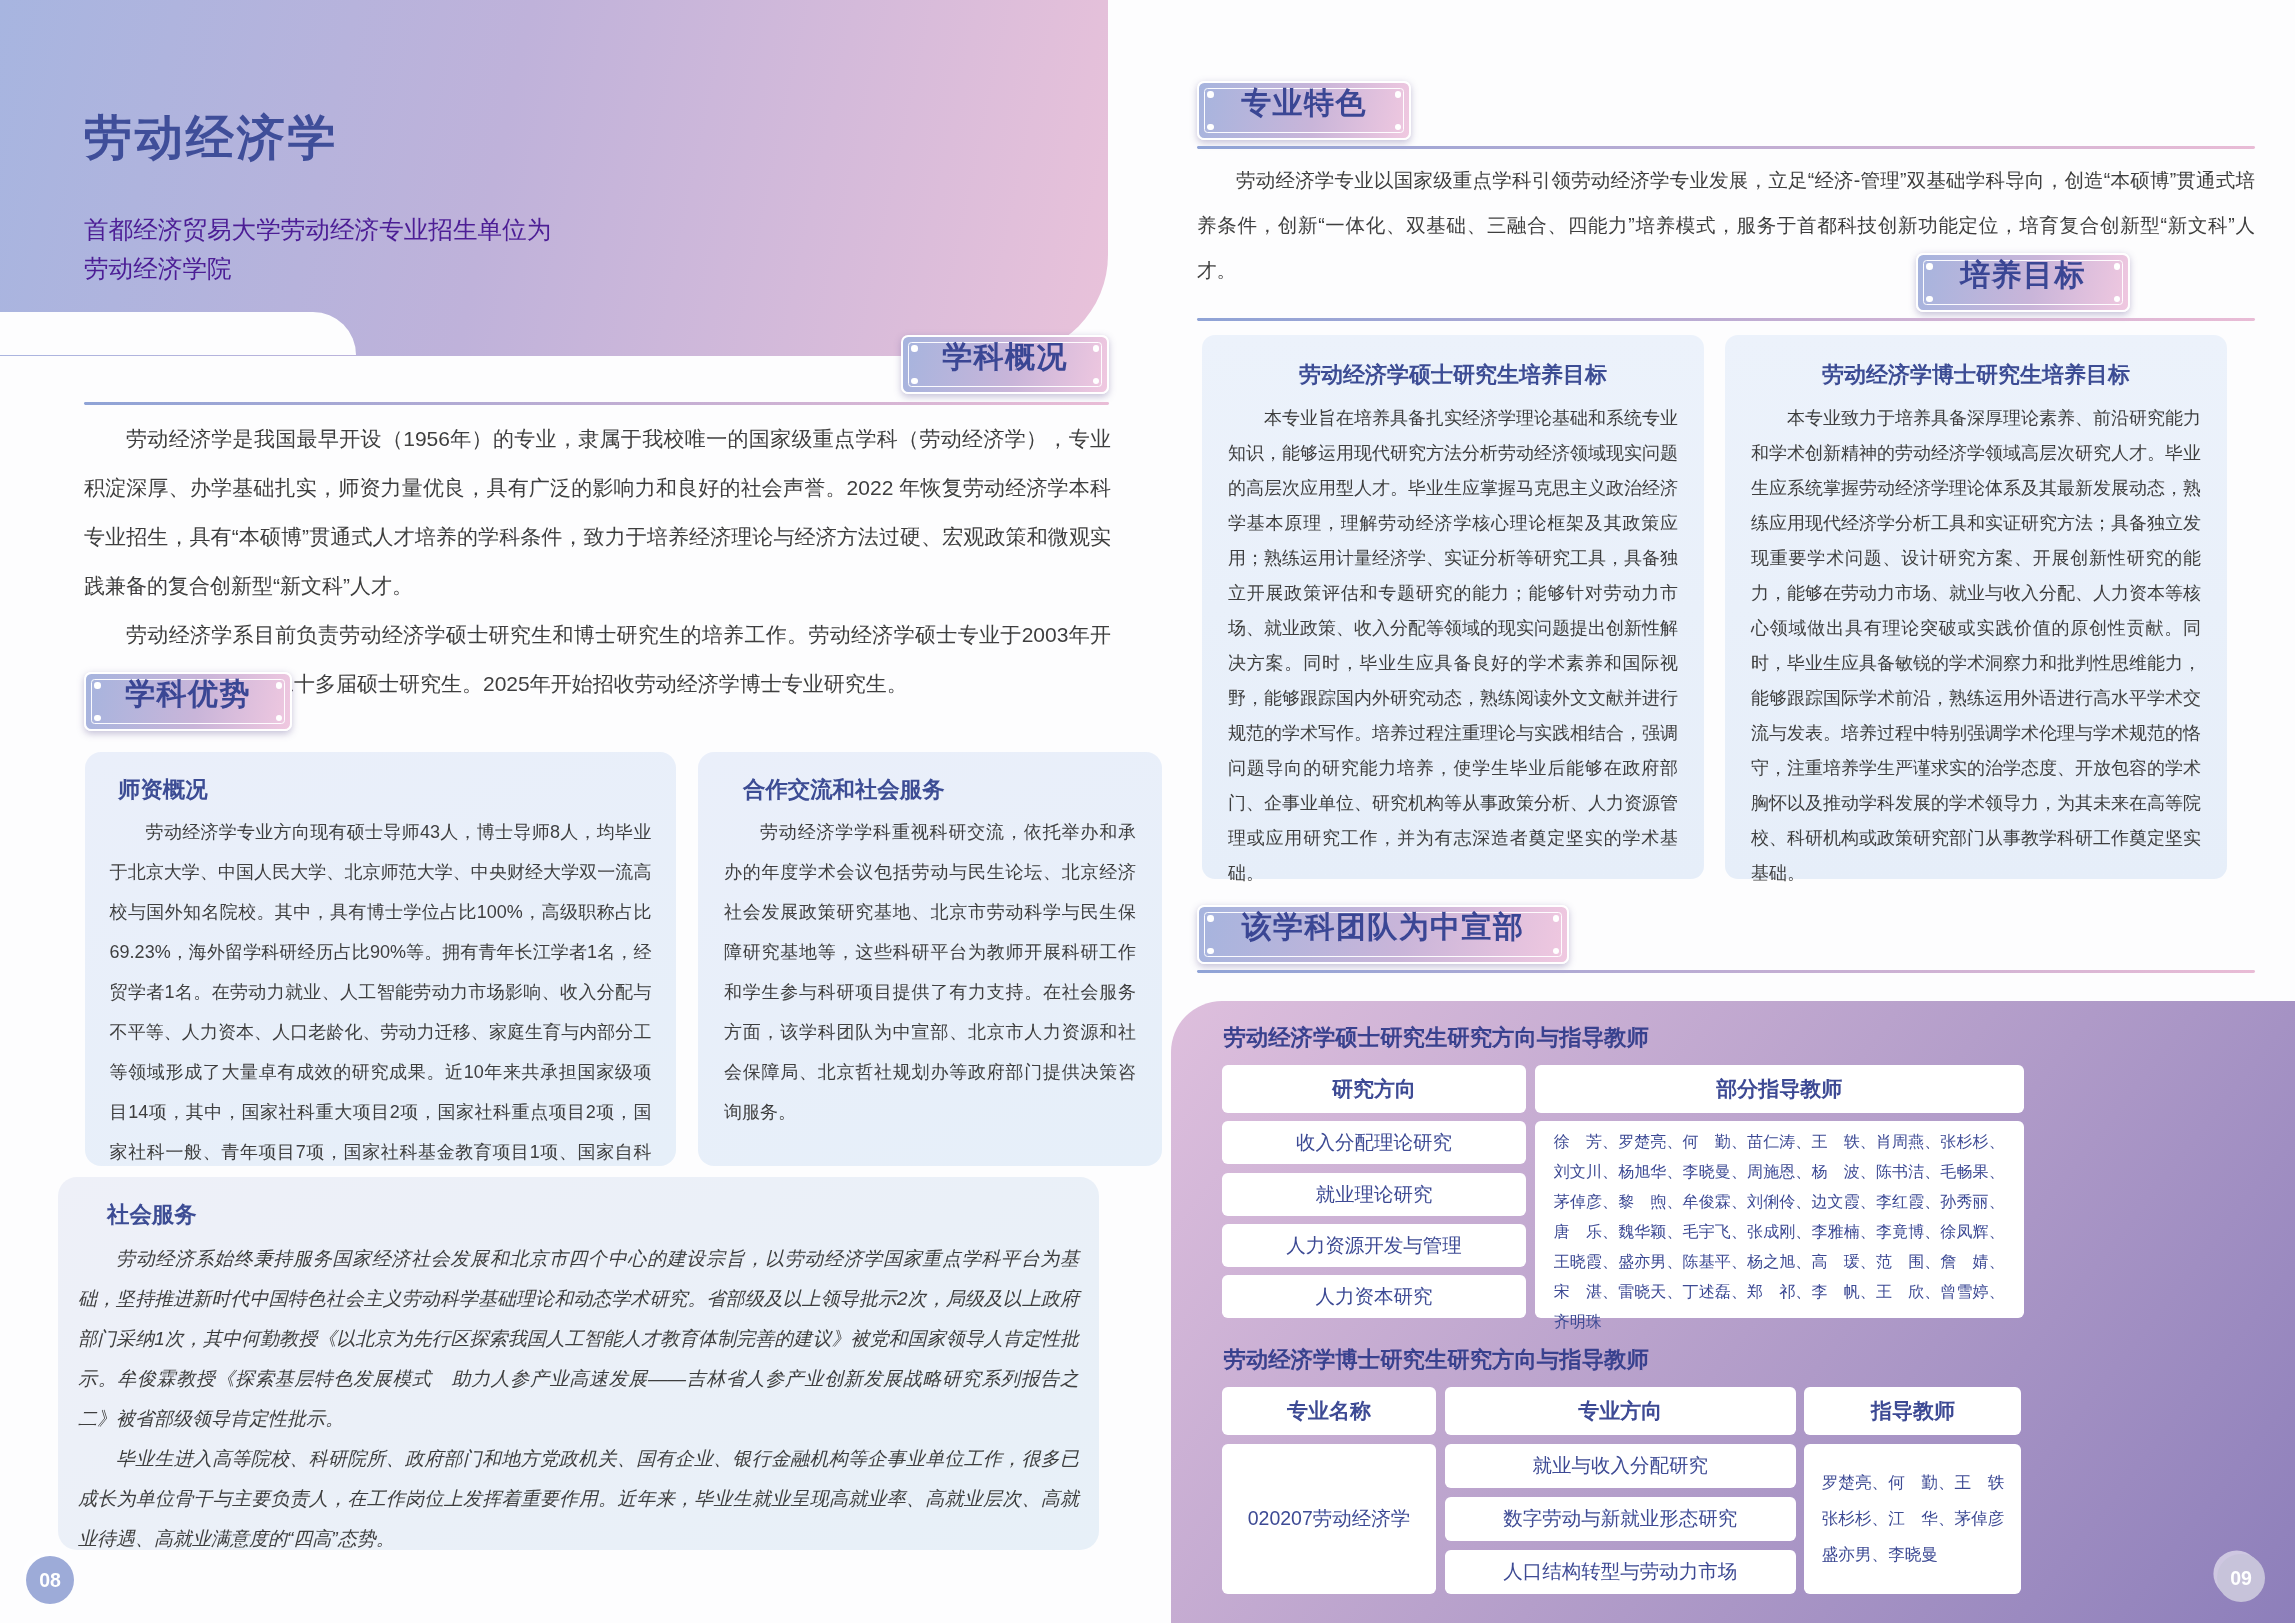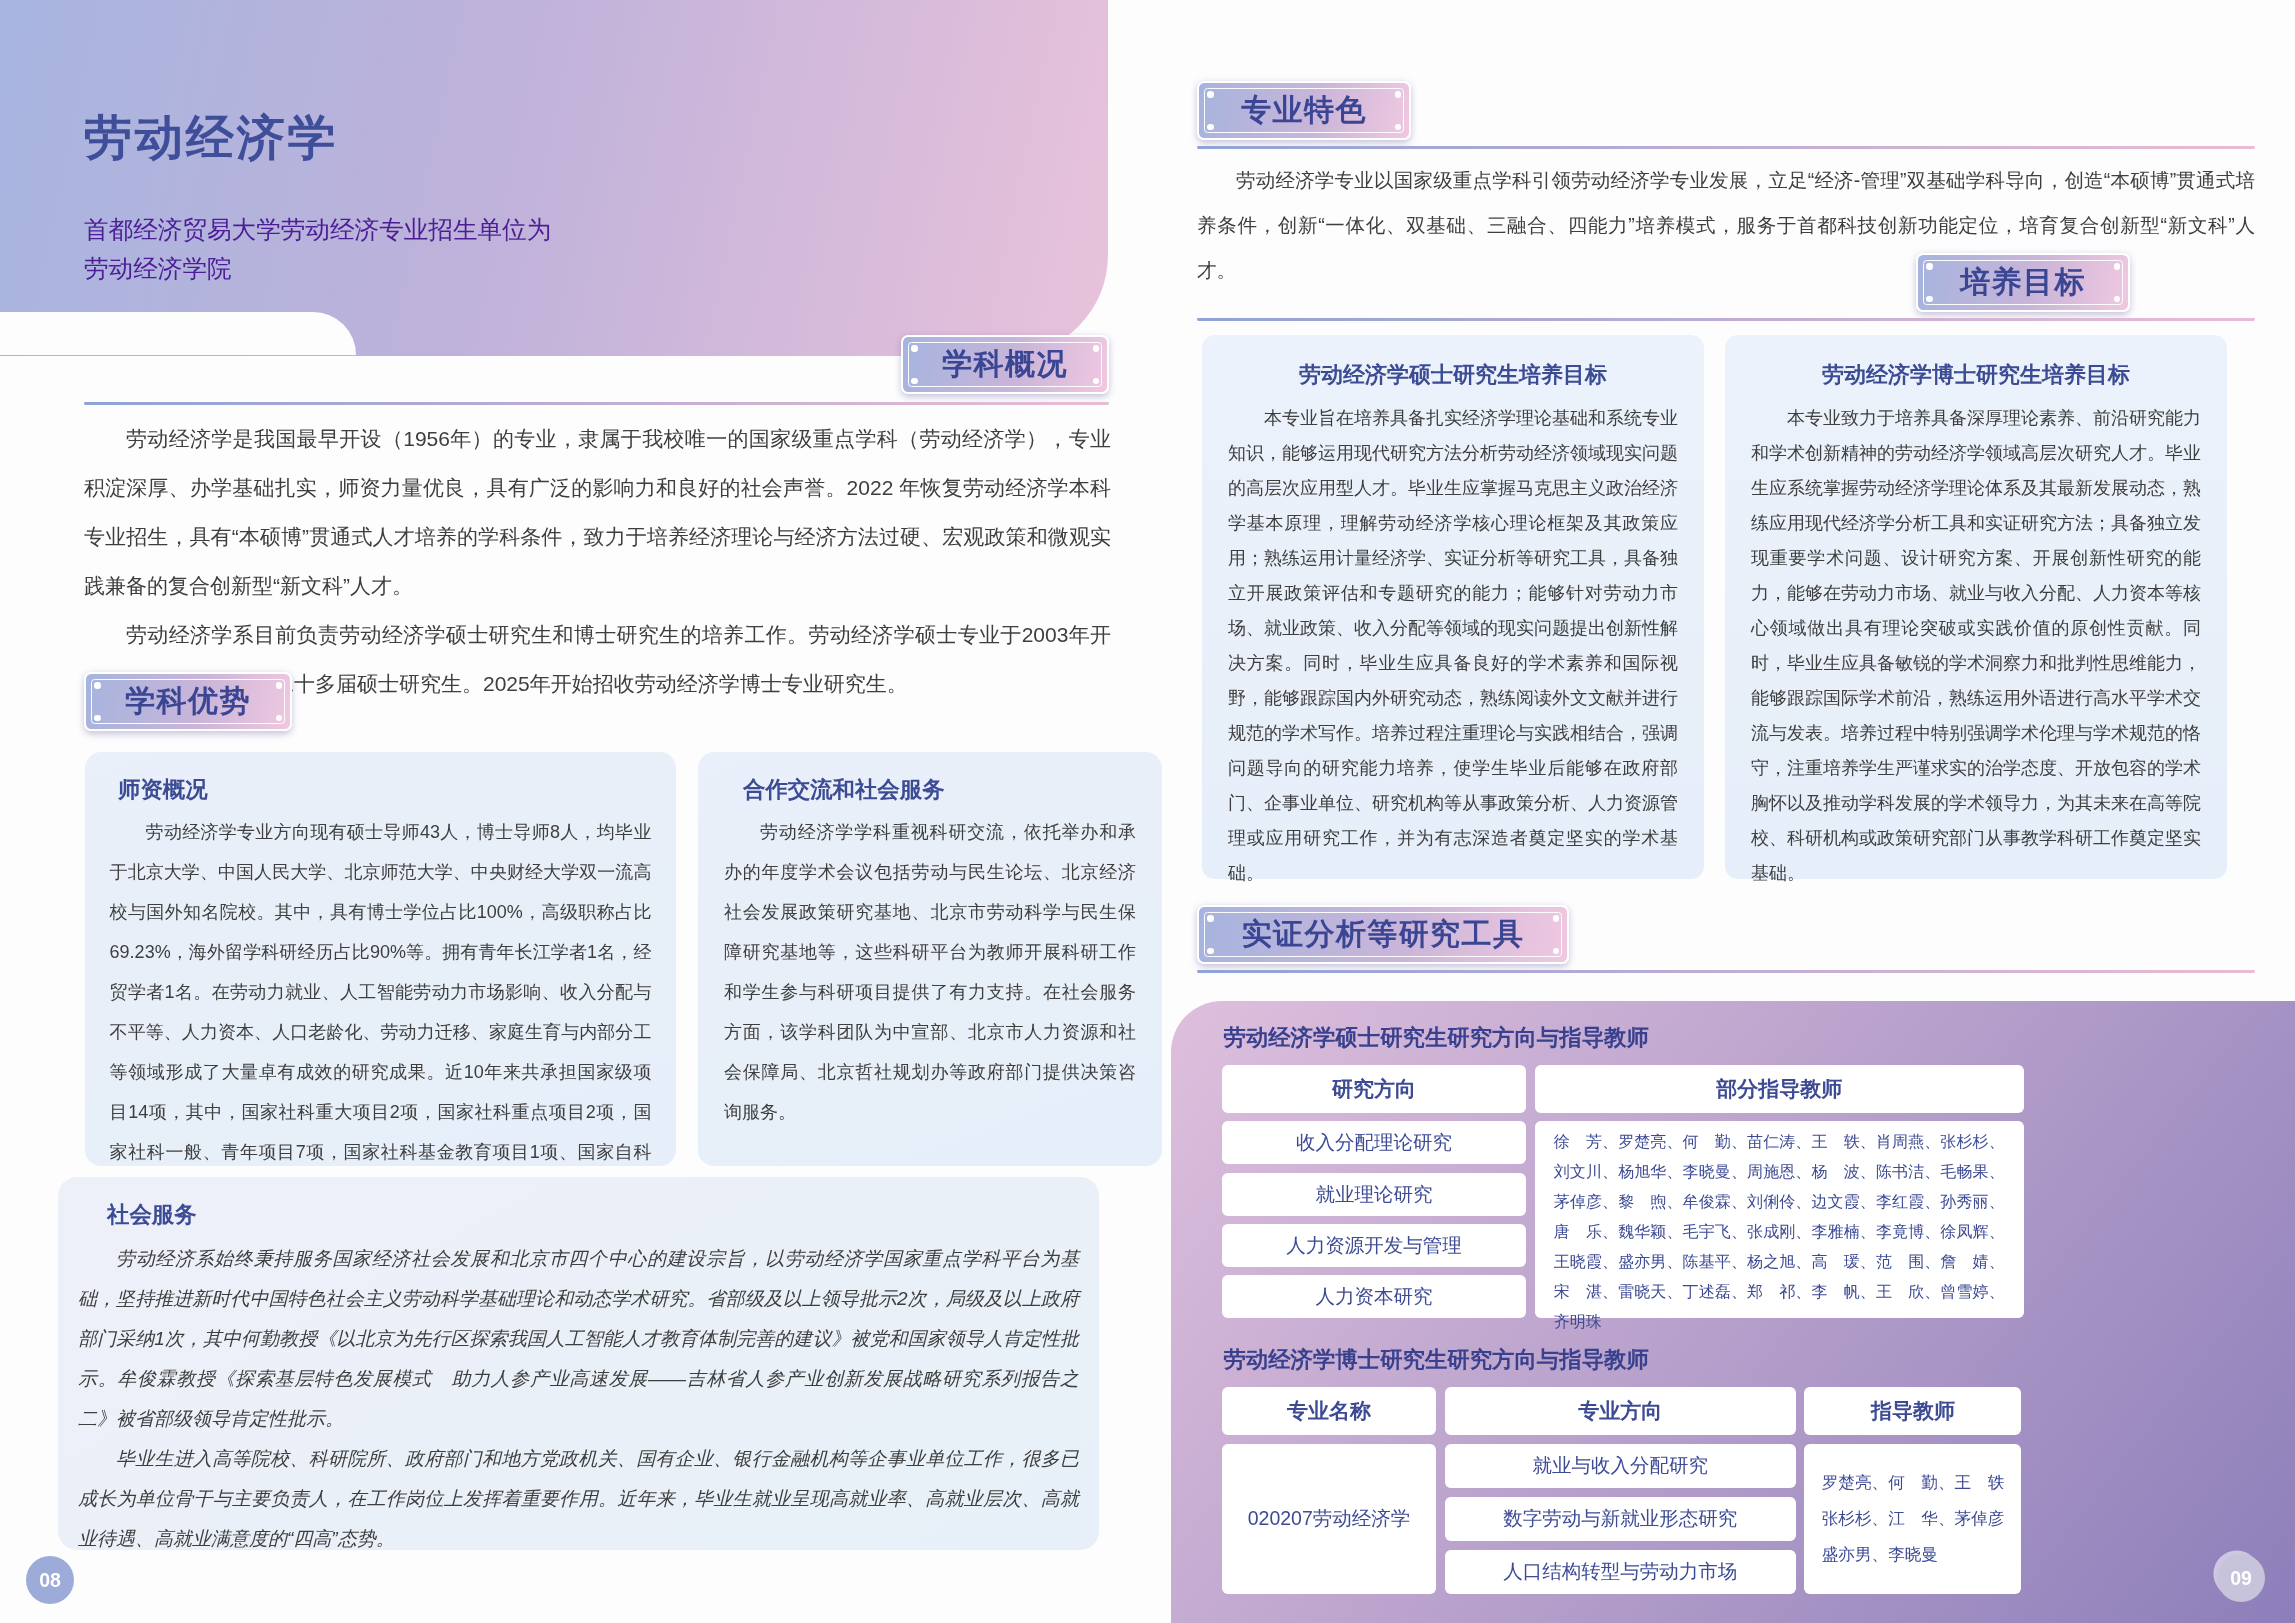--- a/index.html
+++ b/index.html
@@ -1,21 +1,21 @@
 <!DOCTYPE html>
 <html style="font-size:11.6px"><head>
 <meta charset="utf-8">
 <style>
   * { margin:0; padding:0; box-sizing:border-box; }
   html,body { background:#ffffff; }
   body { font-family:"Liberation Sans", sans-serif; }
   .stage { position:relative; width:2295px; height:1623px; background:#fdfdfe; overflow:hidden; }
   .grad-line { position:absolute; height:2.9px; border-radius:1.4px;
     background:linear-gradient(90deg,#8fa3d6 0%, #c3aed3 55%, #e9bcd6 100%); }
-  .plaque { position:absolute; display:flex; align-items:center; justify-content:center;
+  .plaque { position:absolute; display:flex; align-items:flex-start; justify-content:center;
     background:linear-gradient(100deg,#a6b4de 0%, #c9b5d9 55%, #f0c8e0 100%);
     border:2.2px solid #ffffff; border-radius:7.2px;
     box-shadow:0 2.9px 7.2px rgba(100,90,150,.35); }
   .plaque::before { content:""; position:absolute; inset:5px;
     border:1.4px solid rgba(255,255,255,.95); border-radius:3.6px; }
   .plaque-label { position:relative; font-size:30px; font-weight:bold; color:#3a4694; letter-spacing:1.4px; }
   .dot { position:absolute; width:6.5px; height:6.5px; border-radius:50%; background:#ffffff; z-index:2; }
   .dot.tl { top:8px; left:8px; } .dot.tr { top:8px; right:8px; }
   .dot.bl { bottom:8px; left:8px; } .dot.br { bottom:8px; right:8px; }
 
@@ -186,21 +186,21 @@
     <div class="goal-box doctor">
       <h3 class="goal-title">劳动经济学博士研究生培养目标</h3>
       <p class="goal-text">本专业致力于培养具备深厚理论素养、前沿研究能力和学术创新精神的劳动经济学领域高层次研究人才。毕业生应系统掌握劳动经济学理论体系及其最新发展动态，熟练应用现代经济学分析工具和实证研究方法；具备独立发现重要学术问题、设计研究方案、开展创新性研究的能力，能够在劳动力市场、就业与收入分配、人力资本等核心领域做出具有理论突破或实践价值的原创性贡献。同时，毕业生应具备敏锐的学术洞察力和批判性思维能力，能够跟踪国际学术前沿，熟练运用外语进行高水平学术交流与发表。培养过程中特别强调学术伦理与学术规范的恪守，注重培养学生严谨求实的治学态度、开放包容的学术胸怀以及推动学科发展的学术领导力，为其未来在高等院校、科研机构或政策研究部门从事教学科研工作奠定坚实基础。</p>
     </div>
 
     <div class="plaque b-research">
       <span class="dot tl"></span>
       <span class="dot tr"></span>
       <span class="dot bl"></span>
       <span class="dot br"></span>
-      <span class="plaque-label">实证分析等研究工具</span>
+      <span class="plaque-label">该学科团队为中宣部</span>
     </div>
     <div class="grad-line l-research"></div>
 
     <div class="purple">
 
       <h4 class="tbl-title">劳动经济学硕士研究生研究方向与指导教师</h4>
       <div>
         <div class="trow">
           <div class="cell h-cell w1">研究方向</div>
           <div class="cell h-cell w2">部分指导教师</div>

